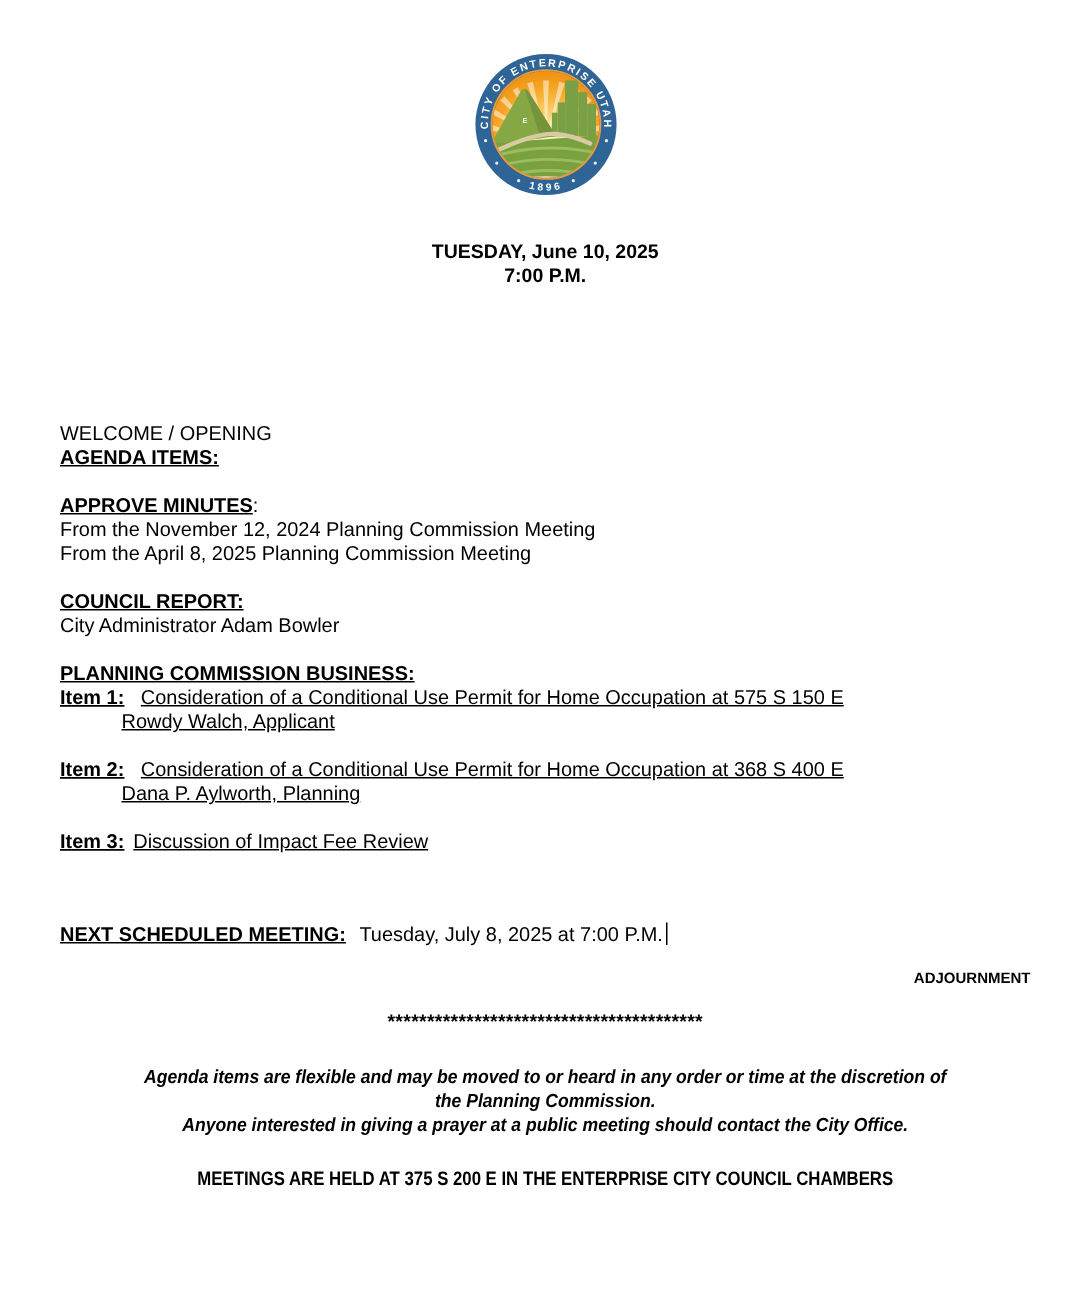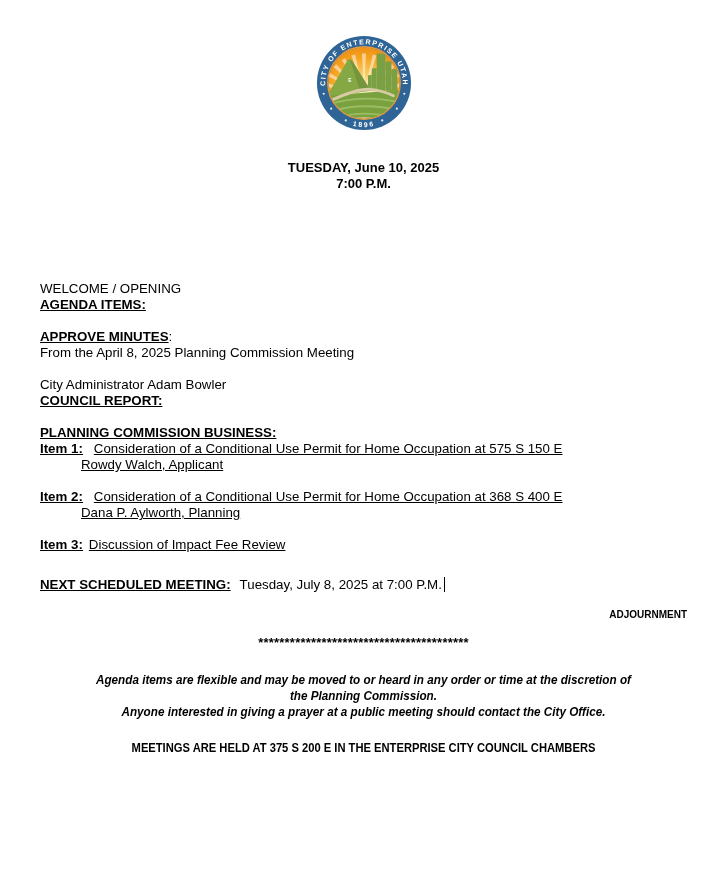--- a/index.html
+++ b/index.html
@@ -35,21 +35,21 @@
   .content{
     position:absolute;top:281px;left:40px;right:40px;
     line-height:16px;
   }
   .line{line-height:16px;}
   .heading{font-weight:bold;text-decoration:underline;}
   .gap-para{height:16px;}
   .item{position:relative;text-decoration:underline;}
   .item-label{font-weight:bold;text-decoration:underline;margin-right:11px;}
   .item-sub{margin-left:41px;line-height:16px;}
-  .next-block{margin-top:24px;}
+  .next-block{margin-top:46px;}
   .next-label{font-weight:bold;text-decoration:underline;margin-right:9px;}
   .caret{
     display:inline-block;width:1px;height:15px;background:#000;
     vertical-align:-3px;margin-left:2px;
   }
   .adjournment{
     margin-top:13px;text-align:right;
     font-weight:bold;font-size:10px;line-height:17px;
   }
   .stars{
@@ -160,26 +160,27 @@
   <div class="content">
 
     <div class="line">WELCOME / OPENING</div>
     <div class="line"><span class="heading">AGENDA ITEMS:</span></div>
 
     <div class="gap-para"></div>
 
     <div class="line">
       <span class="heading">APPROVE MINUTES</span><span>:</span>
     </div>
+    <div class="line">From the November 12, 2024 Planning Commission Meeting</div>
     <div class="line">From the April 8, 2025 Planning Commission Meeting</div>
 
     <div class="gap-para"></div>
 
+    <div class="line"><span class="heading">COUNCIL REPORT:</span></div>
     <div class="line">City Administrator Adam Bowler</div>
-    <div class="line"><span class="heading">COUNCIL REPORT:</span></div>
 
     <div class="gap-para"></div>
 
     <div class="line"><span class="heading">PLANNING COMMISSION BUSINESS:</span></div>
 
     <div class="item">
       <div class="line">
         <span class="item-label">Item 1:</span><span>Consideration of a Conditional Use Permit for Home Occupation at 575 S 150 E</span>
       </div>
       <div class="item-sub">Rowdy Walch, Applicant</div>

